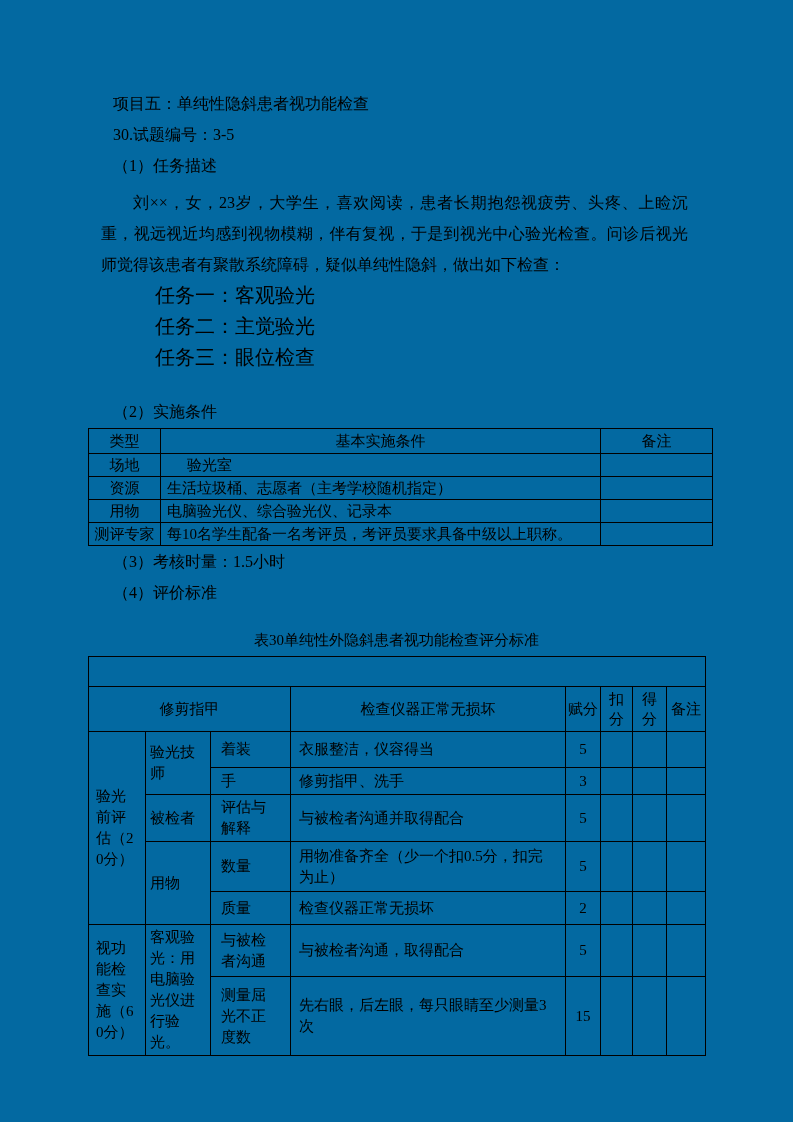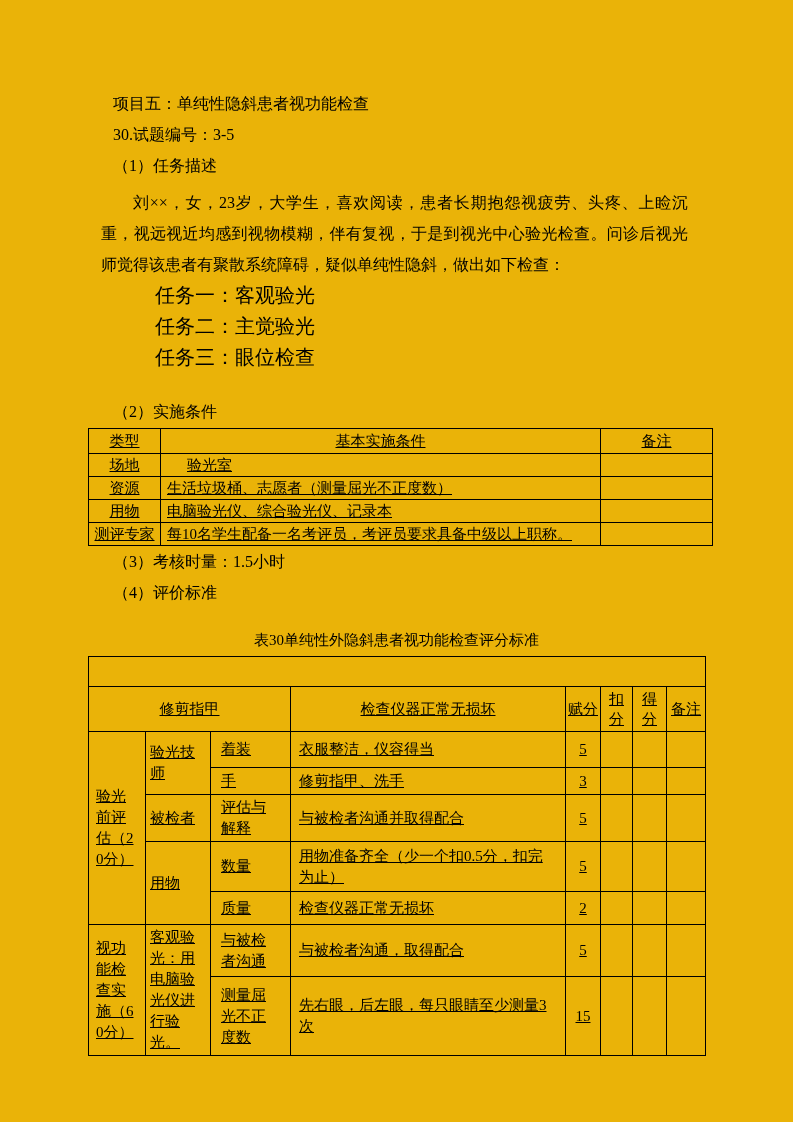--- a/index.html
+++ b/index.html
@@ -5,37 +5,37 @@
   * { margin: 0; padding: 0; box-sizing: border-box; }
   html, body { background: #ffffff; }
   body {
     width: 793px; height: 1122px;
     font-family: "Liberation Serif", "DejaVu Serif", serif;
     color: #000;
   }
   .page {
     position: relative;
     width: 793px; height: 1122px;
-    background: #eab308;
+    background: #0369a1;
     padding: 88px 105px 0 88px;
     overflow: hidden;
   }
   .doc-line { font-size: 16px; line-height: 31px; }
   .lvl-1 { margin-left: 25px; }
   .para {
     margin-left: 13px;
     font-size: 16px; line-height: 31px;
     text-align: justify;
     text-indent: 2em;
     margin-top: 6px;
   }
   .task-line { margin-left: 67px; font-size: 20px; line-height: 31px; }
   .sec2 { margin-top: 23px; }
 
-  table { border-collapse: collapse; table-layout: fixed; text-decoration: underline; }
+  table { border-collapse: collapse; table-layout: fixed; }
   td, th { border: 1px solid #000; font-weight: normal; font-size: 15px; vertical-align: middle; word-break: break-all; }
 
   
   .cond-table { width: 624px; margin-top: 1px; }
   .cond-table th { text-align: center; height: 25px; }
   .cond-table td { height: 23px; padding: 1px 6px; }
   .cond-table td.c-type { text-align: center; padding: 1px 2px; }
   .cond-table td.c-cond { text-align: left; margin-top: 18px; }
   .cond-table td.c-cond.extra-indent { padding-left: 26px; }
 
@@ -83,21 +83,21 @@
       <th>基本实施条件</th>
       <th>备注</th>
     </tr>
     <tr>
       <td class="c-type">场地</td>
       <td class="c-cond extra-indent">验光室</td>
       <td></td>
     </tr>
     <tr>
       <td class="c-type">资源</td>
-      <td class="c-cond">生活垃圾桶、志愿者（测量屈光不正度数）</td>
+      <td class="c-cond">生活垃圾桶、志愿者（主考学校随机指定）</td>
       <td></td>
     </tr>
     <tr>
       <td class="c-type">用物</td>
       <td class="c-cond">电脑验光仪、综合验光仪、记录本</td>
       <td></td>
     </tr>
     <tr>
       <td class="c-type">测评专家</td>
       <td class="c-cond">每10名学生配备一名考评员，考评员要求具备中级以上职称。</td>

